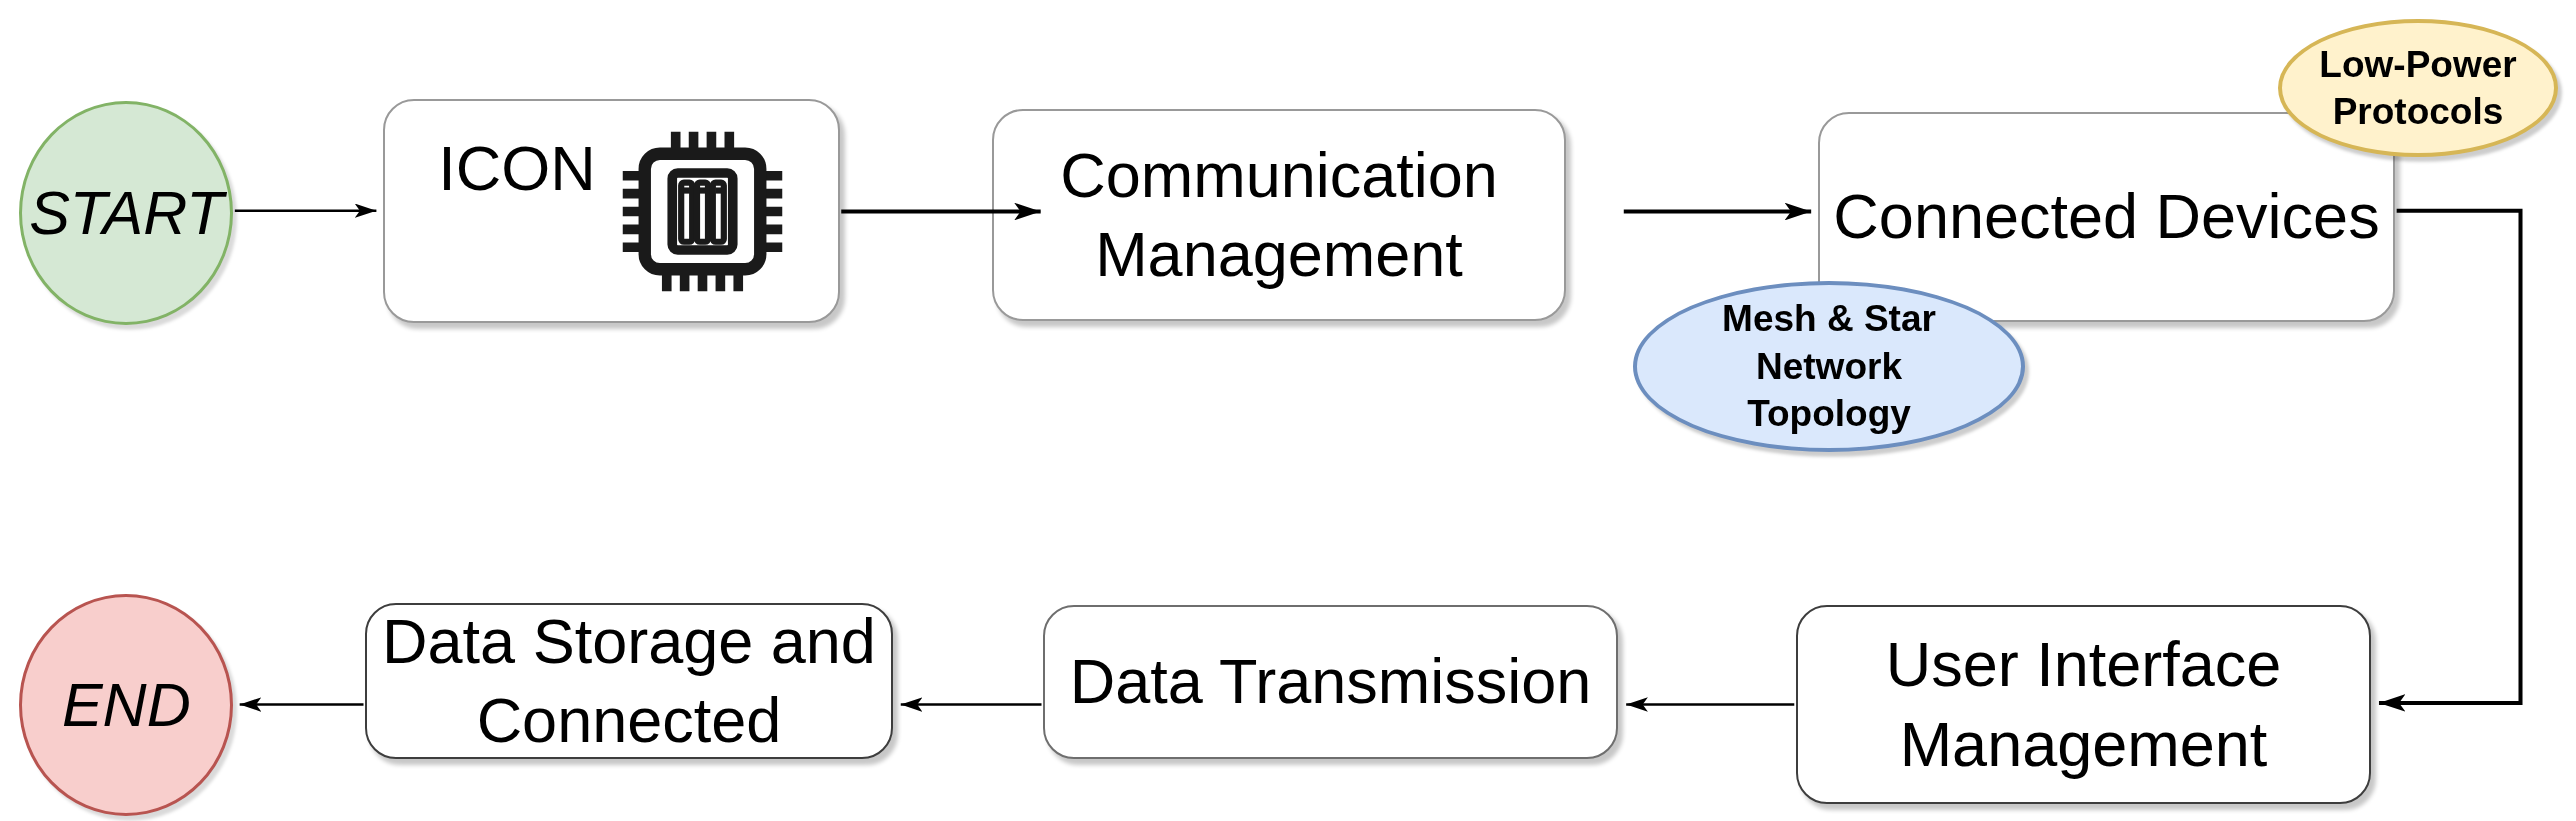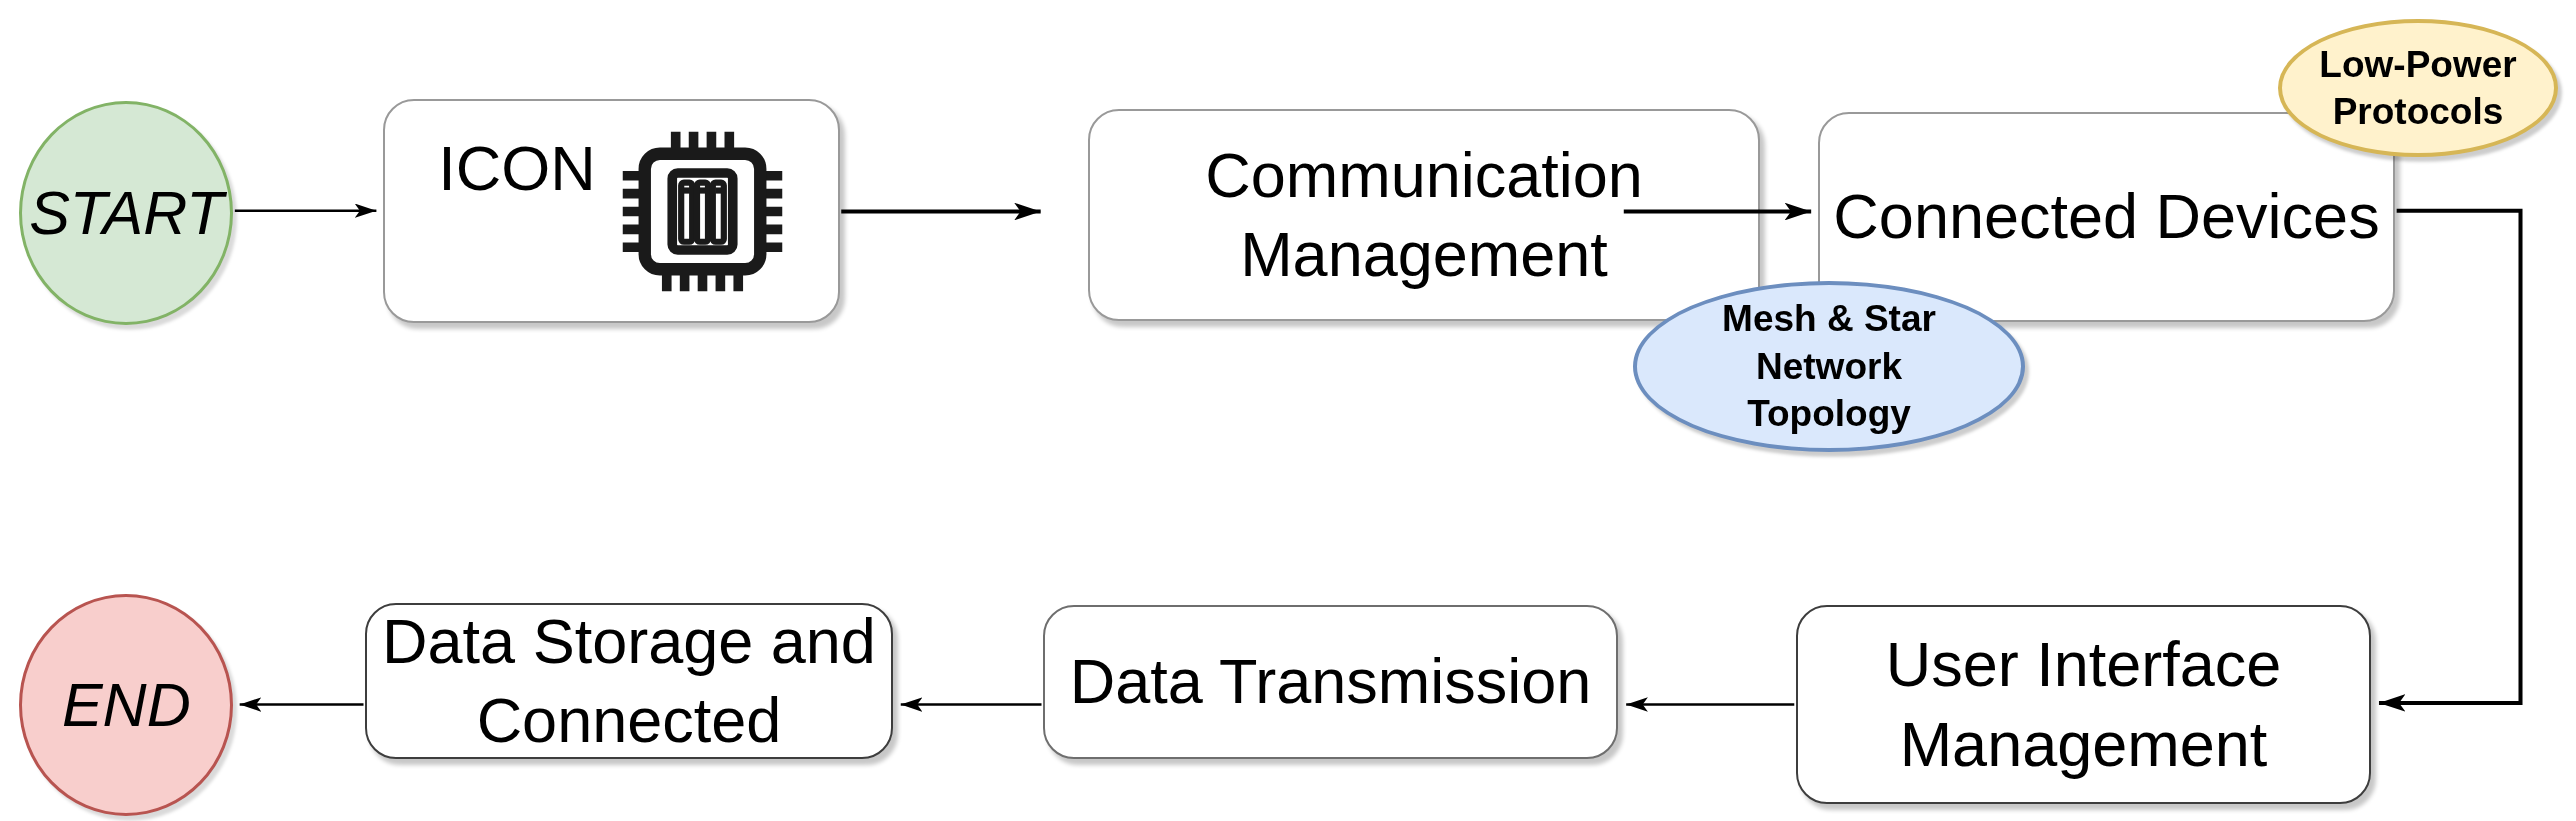--- a/index.html
+++ b/index.html
@@ -102,21 +102,21 @@
           <rect x="56" y="39" width="8" height="43" rx="2" stroke-width="4.5"></rect>
           <rect x="67.5" y="39" width="8" height="43" rx="2" stroke-width="4.5"></rect>
           <rect x="46.3" y="42.5" width="4.5" height="4.5" fill="#1a1a1a" stroke="none"></rect>
           <rect x="57.8" y="42.5" width="4.5" height="4.5" fill="#1a1a1a" stroke="none"></rect>
           <rect x="69.3" y="42.5" width="4.5" height="4.5" fill="#1a1a1a" stroke="none"></rect>
         </g>
       </svg>
     </div>
   </div>
 
-  <div class="node box" style="left:1088px; top:109px; width:672px; height:212px;">
+  <div class="node box" style="left:992px; top:109px; width:574px; height:212px;">
     <div>
       <span class="lbl">Communication</span>
       <span class="lbl">Management</span>
     </div>
   </div>
 
   <div class="node box" style="left:1818px; top:112px; width:577px; height:210px;">
     <span class="lbl">Connected Devices</span>
   </div>
 

